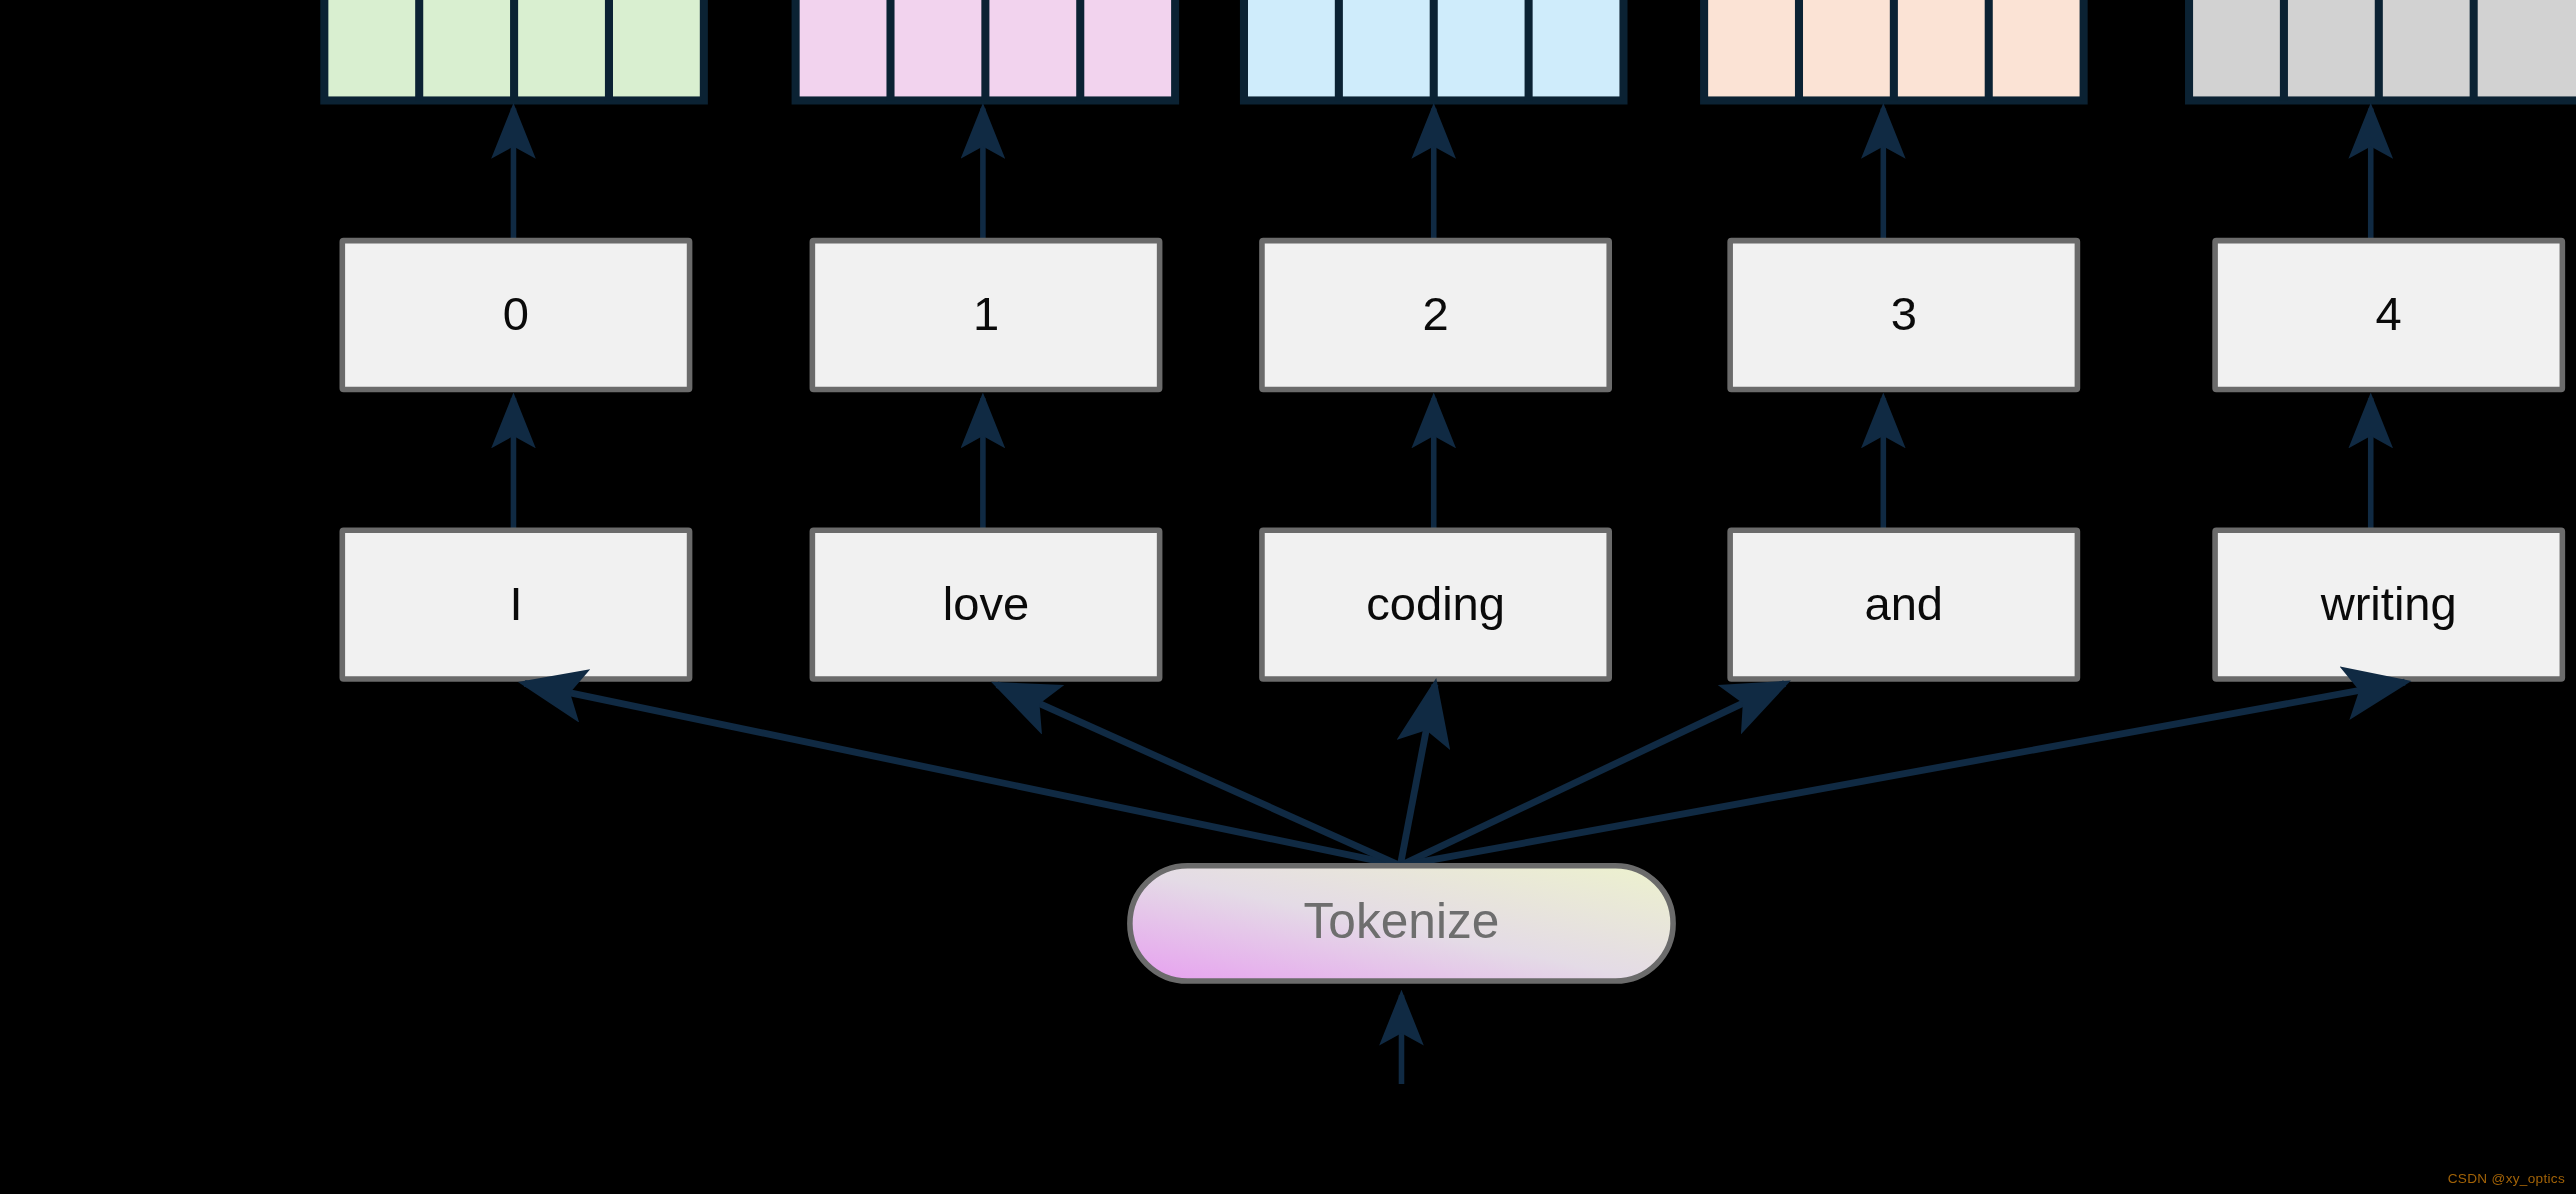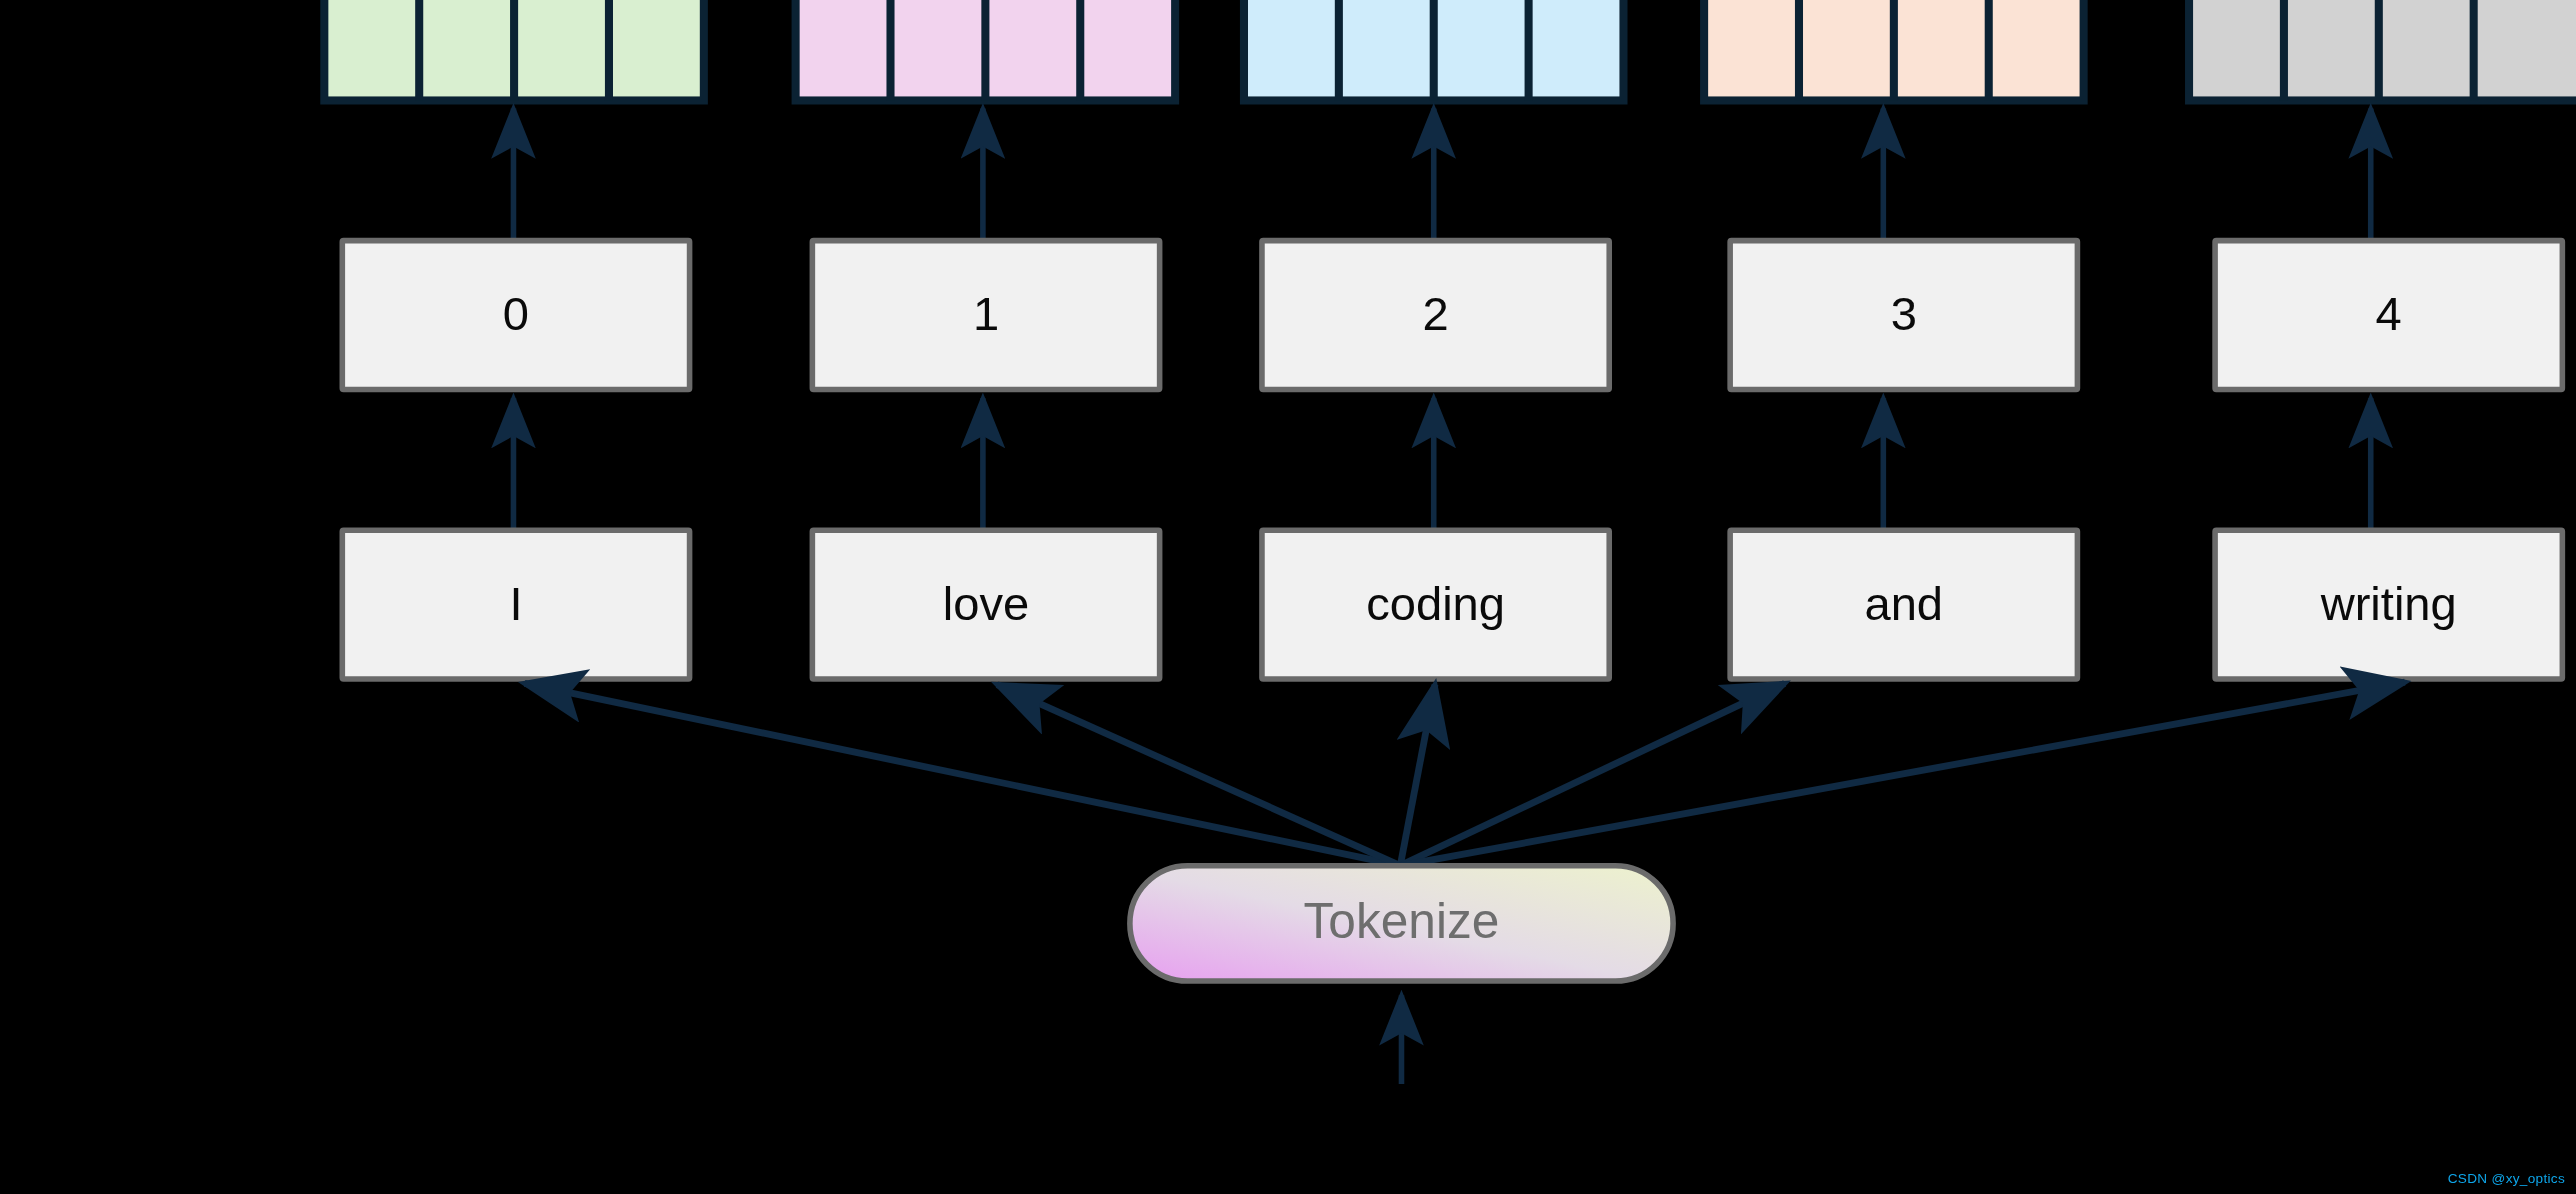--- a/index.html
+++ b/index.html
@@ -41,21 +41,21 @@
     fill: #6e6e6e;
     text-anchor: middle;
     dominant-baseline: middle;
   }
   .edge { stroke: #102a43; stroke-width: 11; fill: none; }
   .edge-thin { stroke: #102a43; stroke-width: 9; fill: none; }
   .watermark {
     position: absolute;
     right: 11px;
     bottom: 8.7px;
-    color: #0ea5e9;
+    color: #a16207;
     font-family: "Liberation Sans", sans-serif;
     font-size: 13.6px;
     letter-spacing: 0.3px;
     white-space: nowrap;
   }
 </style>
 </head>
 <body>
 
 <div id="stage">

